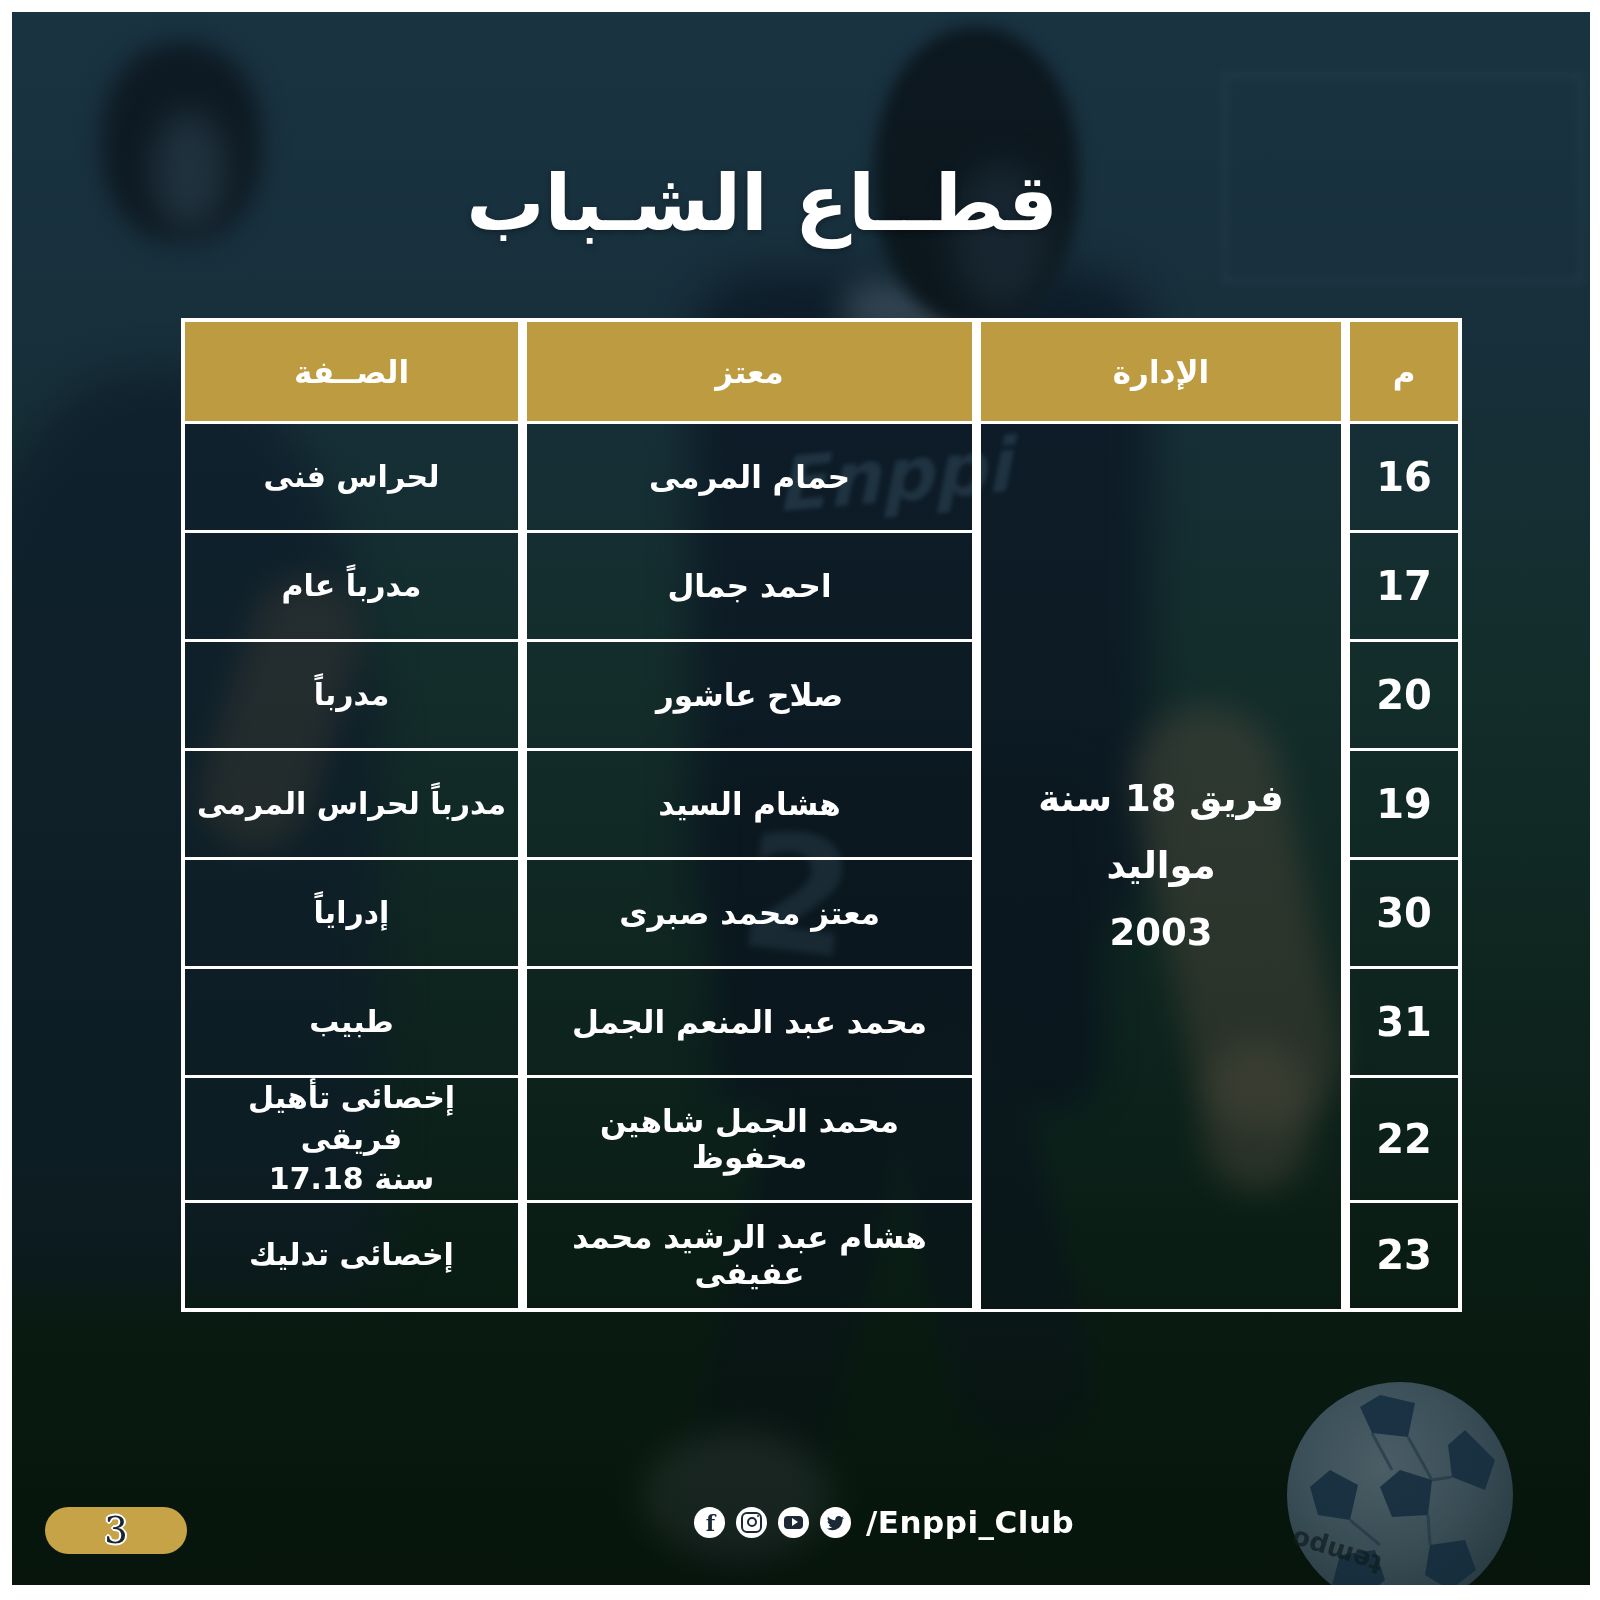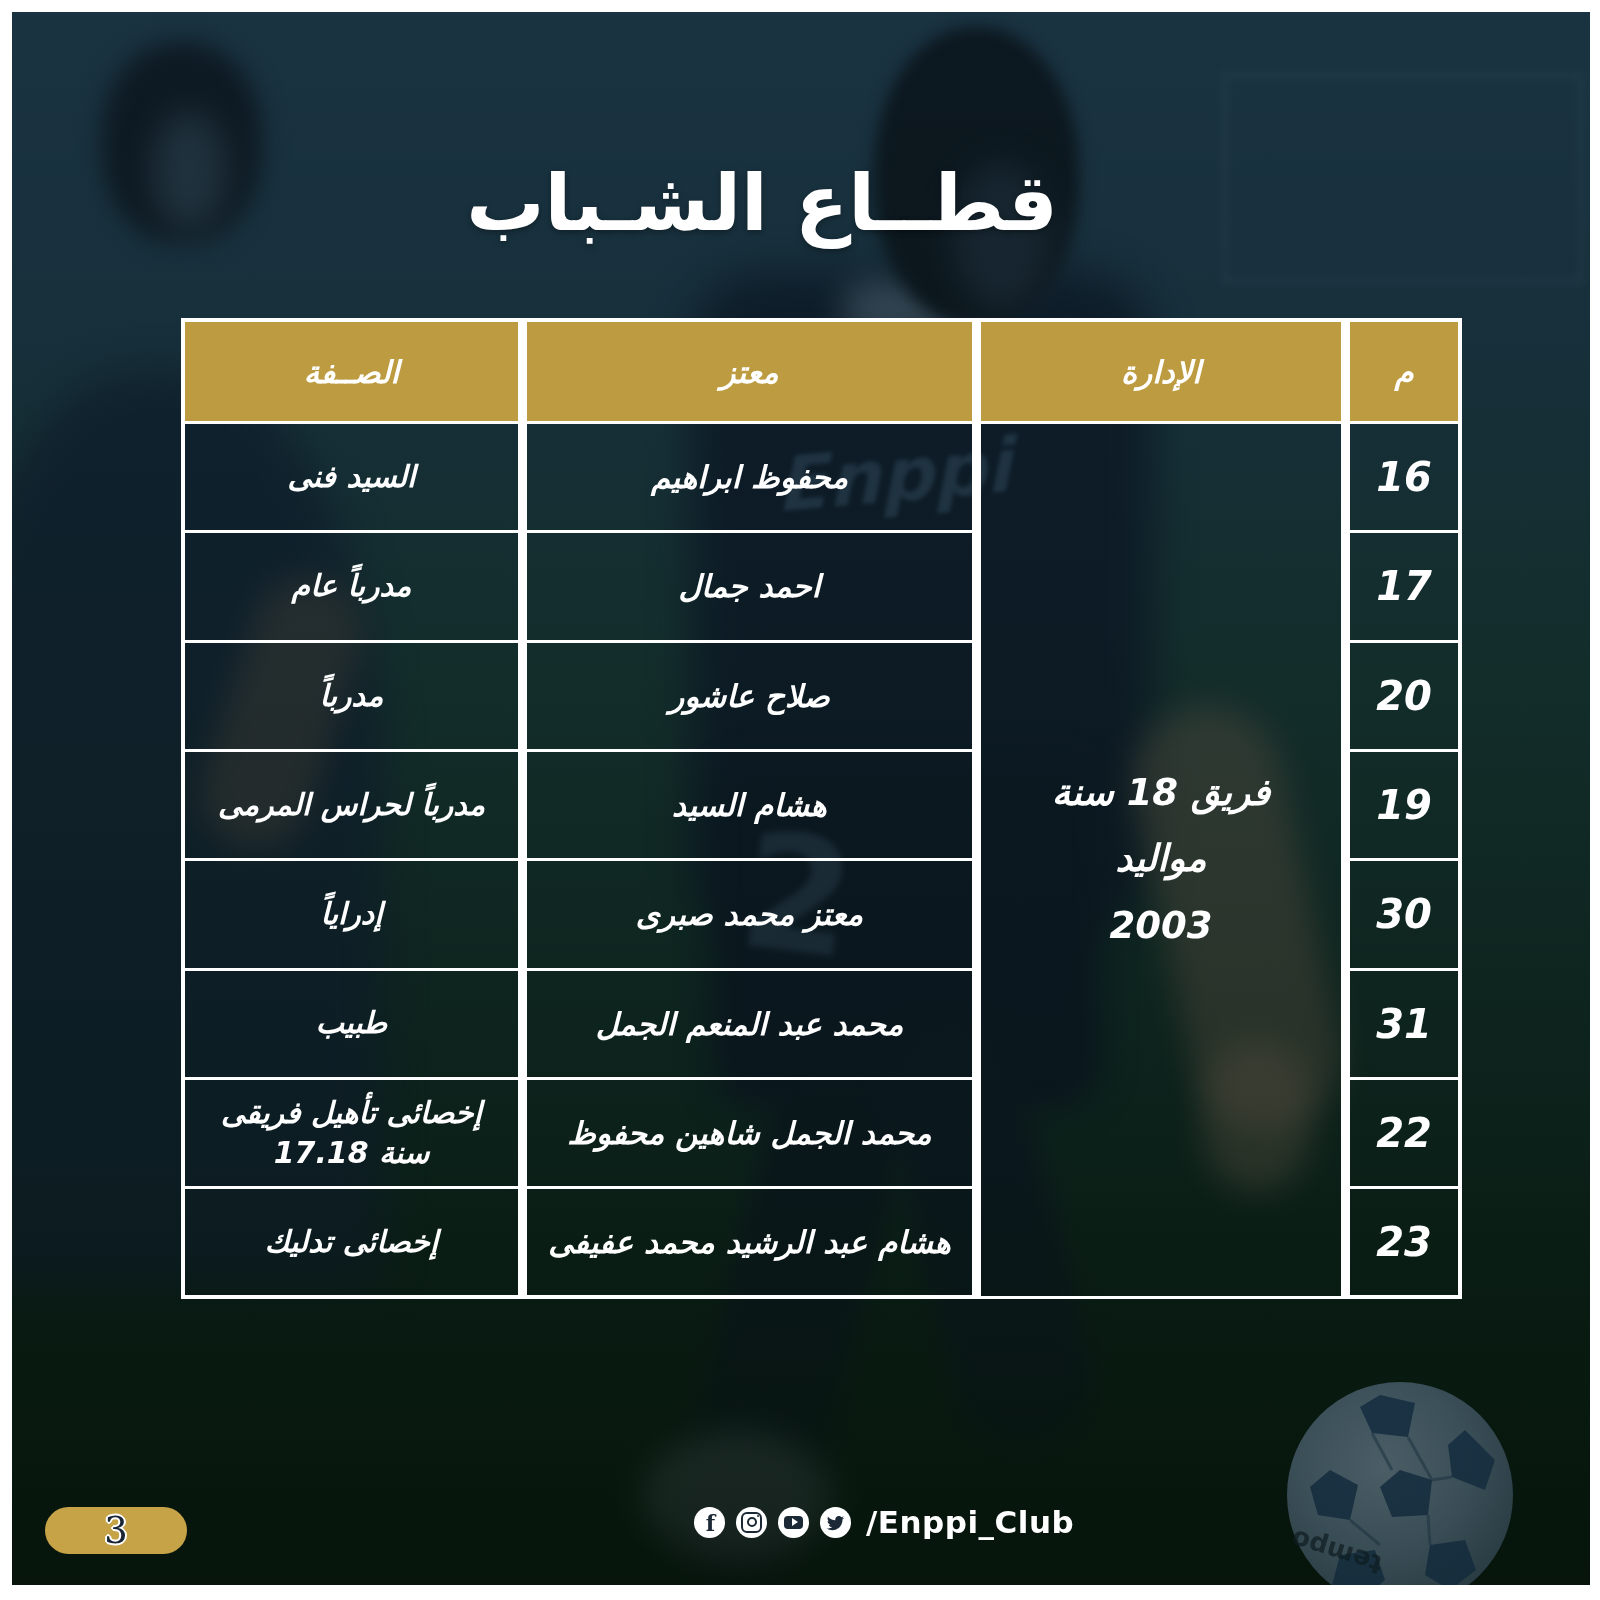--- a/index.html
+++ b/index.html
@@ -32,21 +32,21 @@
   .grass{left:0;right:0;bottom:0;height:420px;background:linear-gradient(180deg,rgba(6,18,8,0) 0%,rgba(7,20,9,.45) 60%,rgba(5,16,7,.6) 100%);}
   .ball-wrap{left:1268px;top:1363px;width:240px;height:240px;}
 
   
   .title{position:absolute;left:0;top:158px;width:100%;text-align:center;transform:translateX(-38px);
     color:#ffffff;font-size:78px;font-weight:bold;letter-spacing:1px;text-shadow:0 2px 6px rgba(0,0,0,.35);}
 
   
   table.staff{position:absolute;left:181px;top:318px;width:1174px;height:981px;border-collapse:collapse;table-layout:fixed;direction:rtl;}
   table.staff th,table.staff td{border:3px solid #ffffff;border-left-width:9px;border-right-width:9px;
-    color:#ffffff;text-align:center;vertical-align:middle;font-weight:bold;padding:0 10px;font-style:italic;}
+    color:#ffffff;text-align:center;vertical-align:middle;font-weight:bold;padding:0 10px;}
   table.staff tr>*:first-child{border-right-width:4px;}
   table.staff tr>*:last-child{border-left-width:4px;}
   table.staff th{border-top-width:4px;background:#bd9b40;font-size:31px;height:99px;}
   table.staff tbody tr{height:109px;}
   table.staff tbody tr:last-child>*{border-bottom-width:4px;}
   td.c-no{font-size:40px;}
   td.c-name{font-size:31px;}
   td.c-role{font-size:30px;line-height:1.35;white-space:pre-line;}
   td.c-admin{font-size:37px;line-height:1.8;white-space:pre-line;}
 
@@ -133,22 +133,22 @@
         <th style="width:425px">معتز</th>
         <th style="width:313px">الصــفة</th>
       </tr>
     </thead>
     <tbody>
       <tr>
         <td class="c-no">16</td>
         <td class="c-admin" rowspan="8">فريق 18 سنة
 مواليد
 2003</td>
-        <td class="c-name">محفوظ ابراهيم</td>
-        <td class="c-role">السيد فنى</td>
+        <td class="c-name">حمام المرمى</td>
+        <td class="c-role">لحراس فنى</td>
       </tr>
       <tr>
         <td class="c-no">17</td>
         <td class="c-name">احمد جمال</td>
         <td class="c-role">مدرباً عام</td>
       </tr>
       <tr>
         <td class="c-no">20</td>
         <td class="c-name">صلاح عاشور</td>
         <td class="c-role">مدرباً</td>

